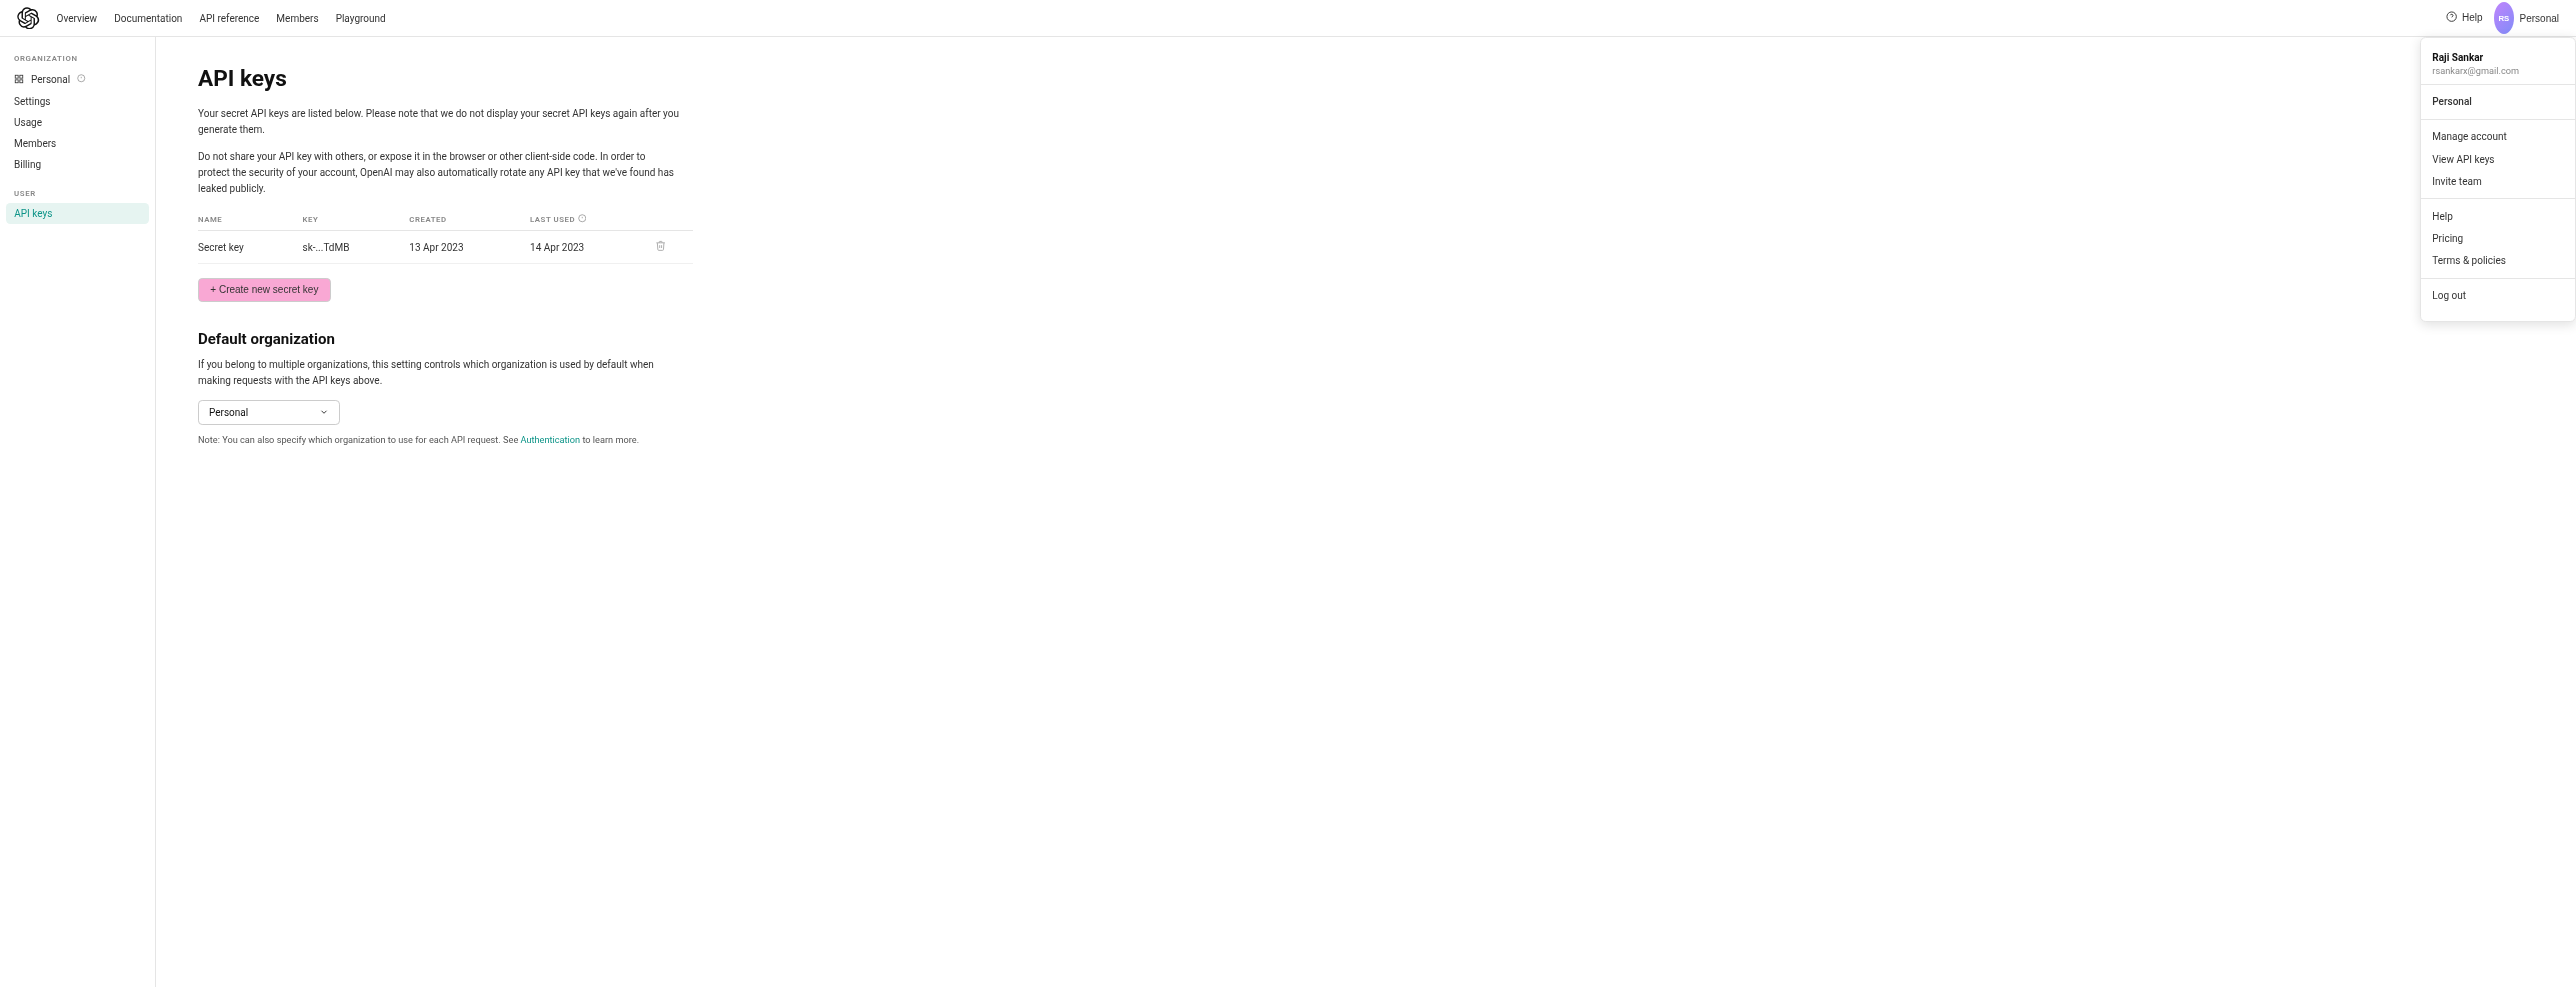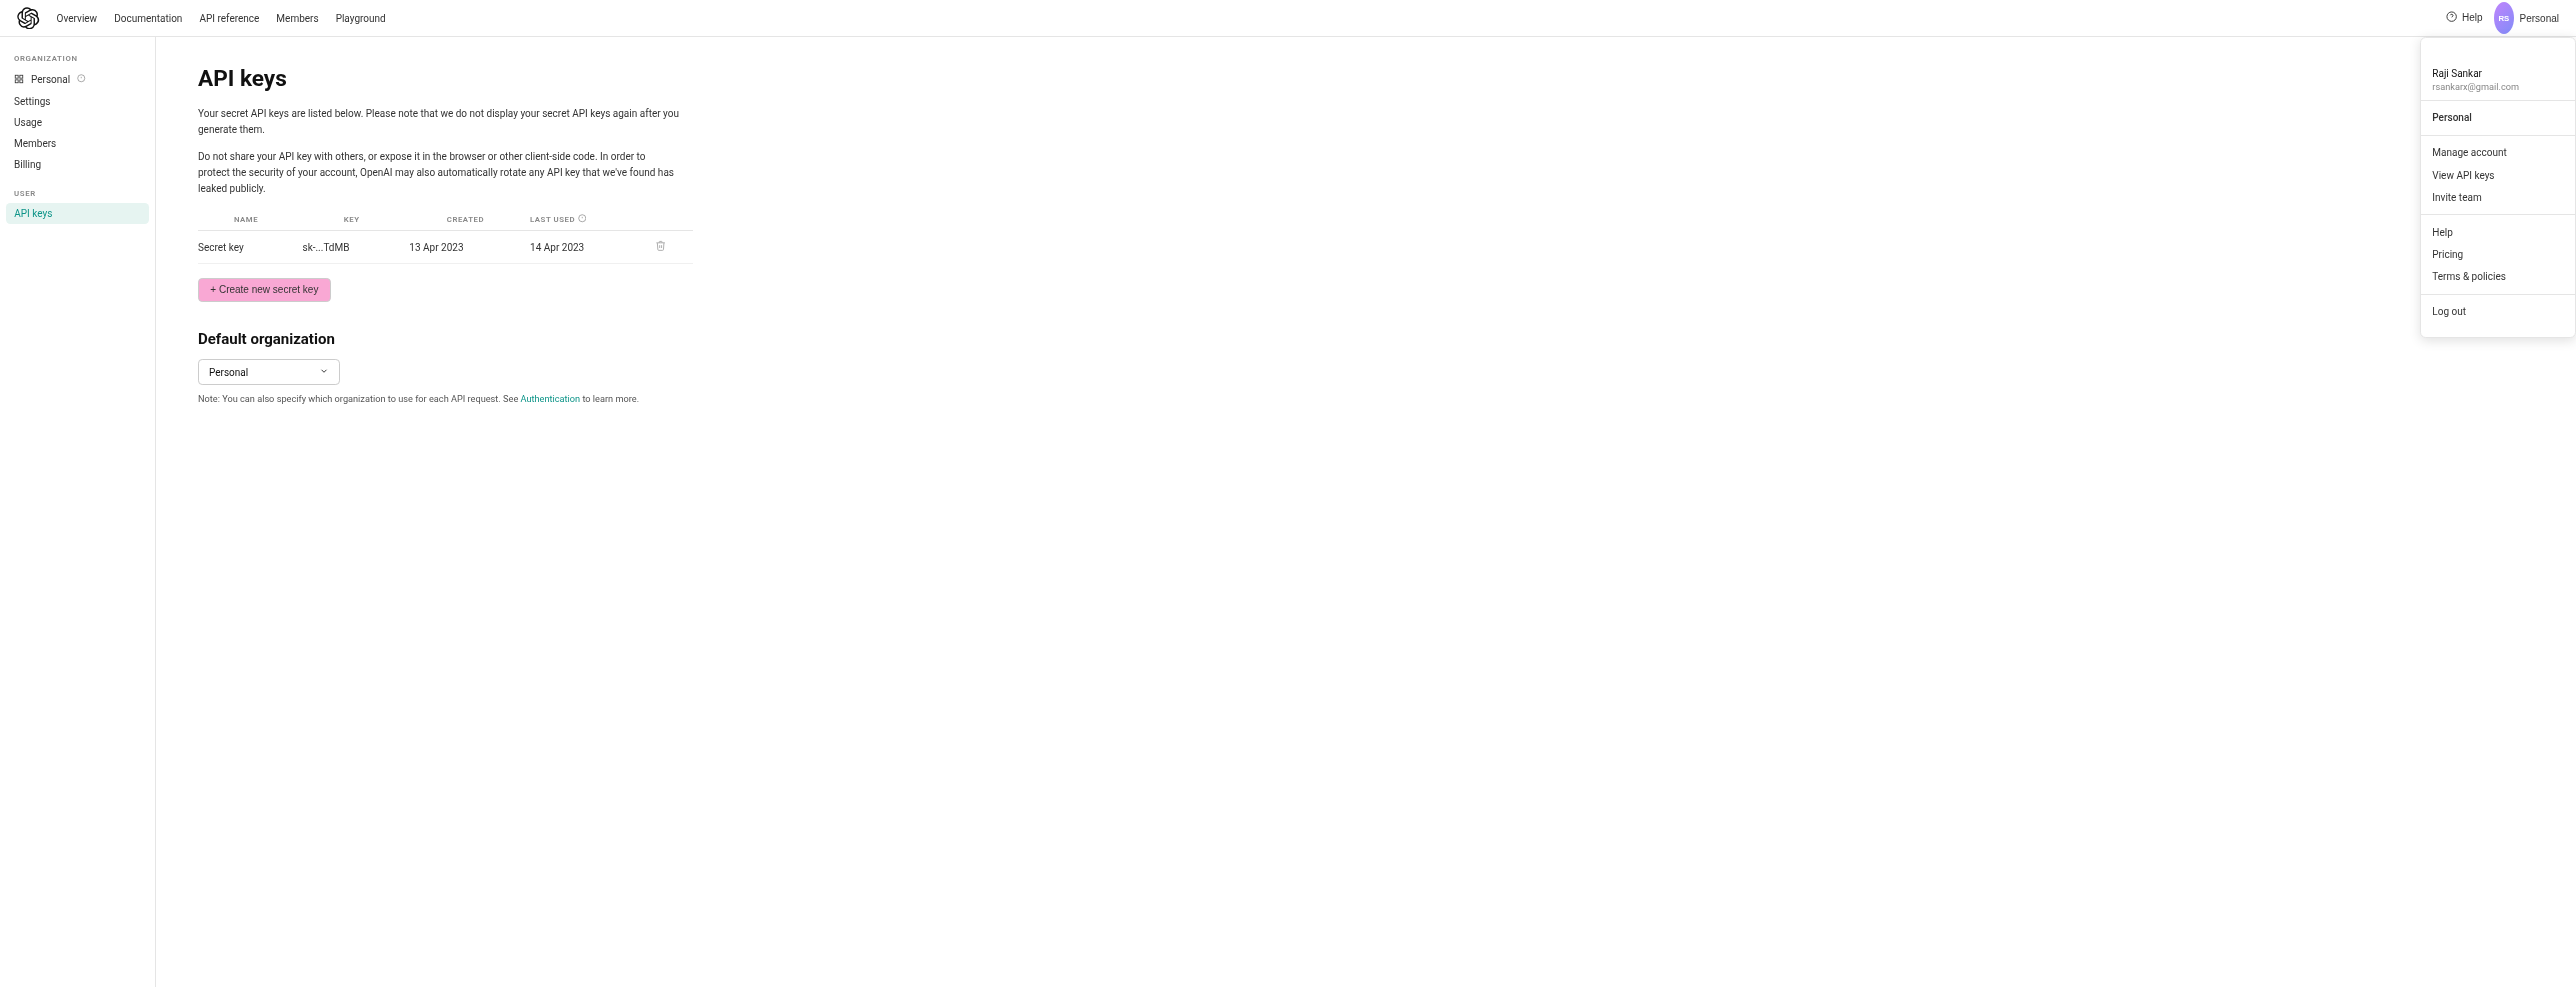--- a/index.html
+++ b/index.html
@@ -58,21 +58,21 @@
     
     .main { margin-left: 156px; padding: 28px 42px; flex: 1; }
 
     
     .page-title { font-size: 22.6px; font-weight: 700; margin-bottom: 14px; }
     .description { font-size: 10px; color: #333; line-height: 1.6; max-width: 481px; margin-bottom: 11.3px; }
 
     
     .api-table { width: 100%; border-collapse: collapse; margin-top: 11.3px; max-width: 495px; }
     .api-table th {
-      text-align: center; font-size: 7.8px; font-weight: 600; color: #888;
+      text-align: left; font-size: 7.8px; font-weight: 600; color: #888;
       letter-spacing: 0.07em; text-transform: uppercase;
       border-bottom: 0.7px solid #e5e5e5; padding: 5.7px 8.5px 5.7px 0;
     }
     .api-table td {
       padding: 8.5px 8.5px 8.5px 0; font-size: 10px; color: #333;
       border-bottom: 0.7px solid #f0f0f0;
     }
     .delete-icon { color: #aaa; cursor: pointer; font-size: 11.3px; }
 
     
@@ -93,21 +93,21 @@
     }
     .note-text { font-size: 9.2px; color: #555; margin-top: 8.5px; max-width: 481px; }
     .auth-link { color: #0d9488; text-decoration: none; }
     .dropdown-menu {
       position: fixed; top: 37px; right: 0; width: 156px;
       background: #fff; border: 0.7px solid #e5e5e5; border-radius: 5.7px;
       box-shadow: 0 2.8px 11.3px rgba(0,0,0,0.12); z-index: 300;
       padding: 8.5px 0;
     }
     .dropdown-user-info { padding: 5.7px 11.3px 8.5px; border-bottom: 0.7px solid #e5e5e5; }
-    .dropdown-user-name { font-size: 10px; font-weight: 400; color: #111; margin-top: 16px; }
+    .dropdown-user-name { font-size: 10px; font-weight: 700; color: #111; }
     .dropdown-user-email { font-size: 9.2px; color: #888; margin-top: 1.4px; }
     .dropdown-section { padding: 5.7px 0; border-bottom: 0.7px solid #e5e5e5; }
     .dropdown-section:last-child { border-bottom: none; }
     .dropdown-item {
       display: block; padding: 5.7px 11.3px; font-size: 10px; color: #333; cursor: pointer;
     }
     .dropdown-item.active { font-weight: 500; }
     .last-used-header { display: flex; align-items: center; gap: 2.8px; }
     .info-circle { font-size: 8.5px; color: #888; cursor: pointer; }
   </style>
@@ -242,20 +242,21 @@
               </svg>
             </span>
           </td>
         </tr>
       </tbody>
     </table>
 
     <button class="create-btn">+ Create new secret key</button>
 
     <h2 class="section-title">Default organization</h2>
+    <p class="description">If you belong to multiple organizations, this setting controls which organization is used by default when making requests with the API keys above.</p>
 
     <div class="org-select-wrapper">
       <div class="org-select">
         <span>Personal</span>
         <span>
           <svg width="10" height="10" viewBox="0 0 24 24" fill="none" stroke="currentColor" stroke-width="2">
             <polyline points="6 9 12 15 18 9"></polyline>
           </svg>
         </span>
       </div>

